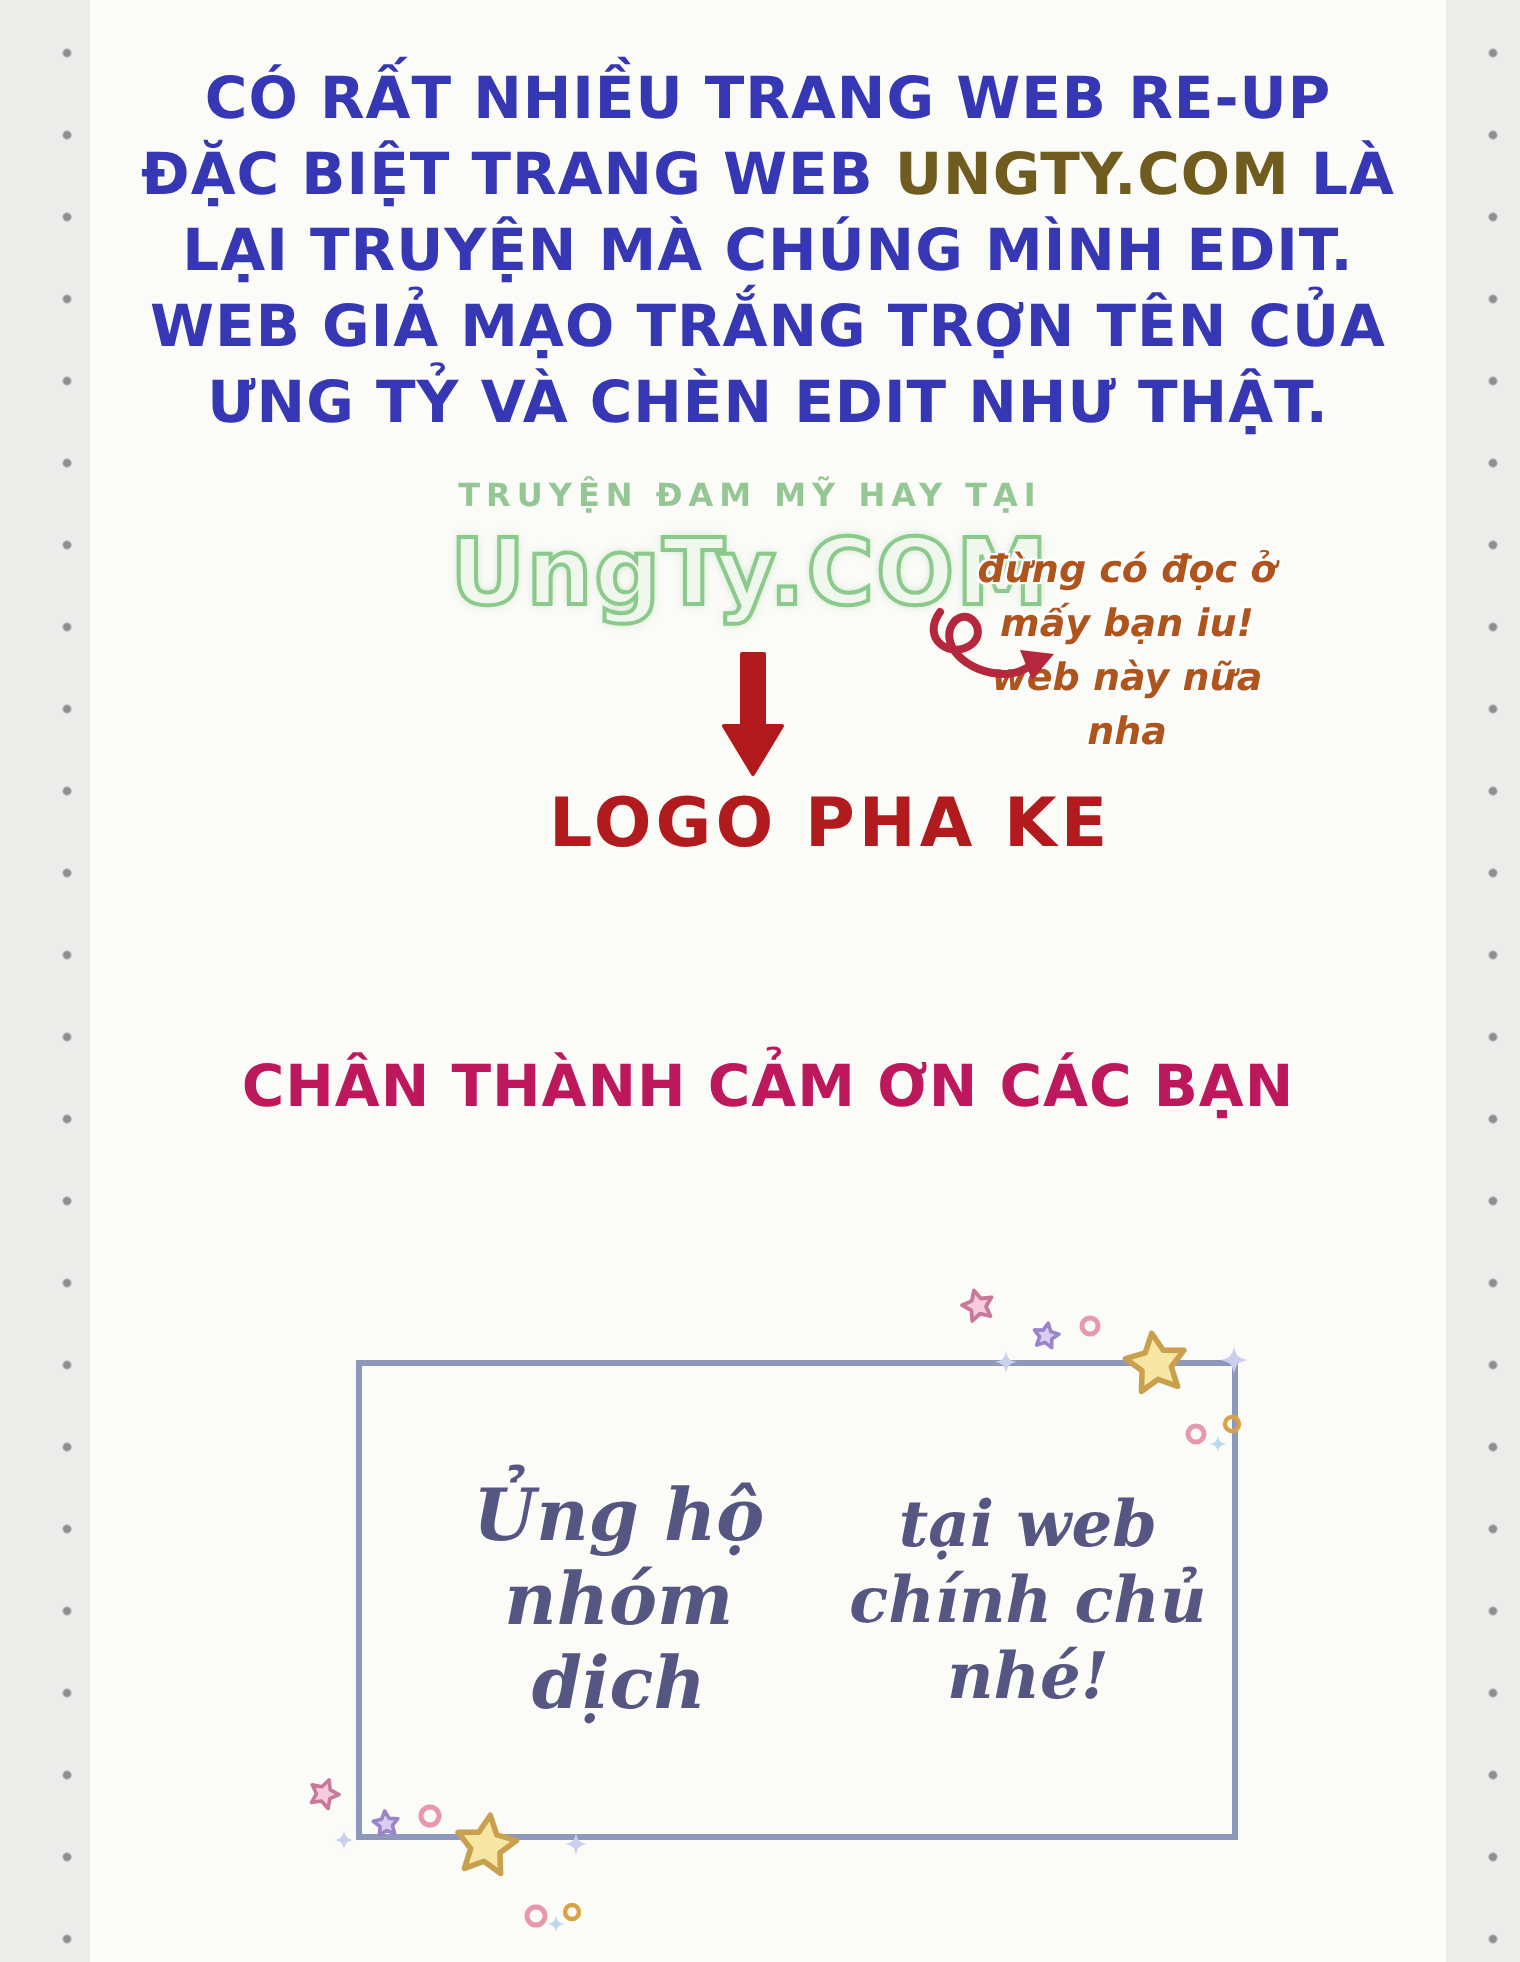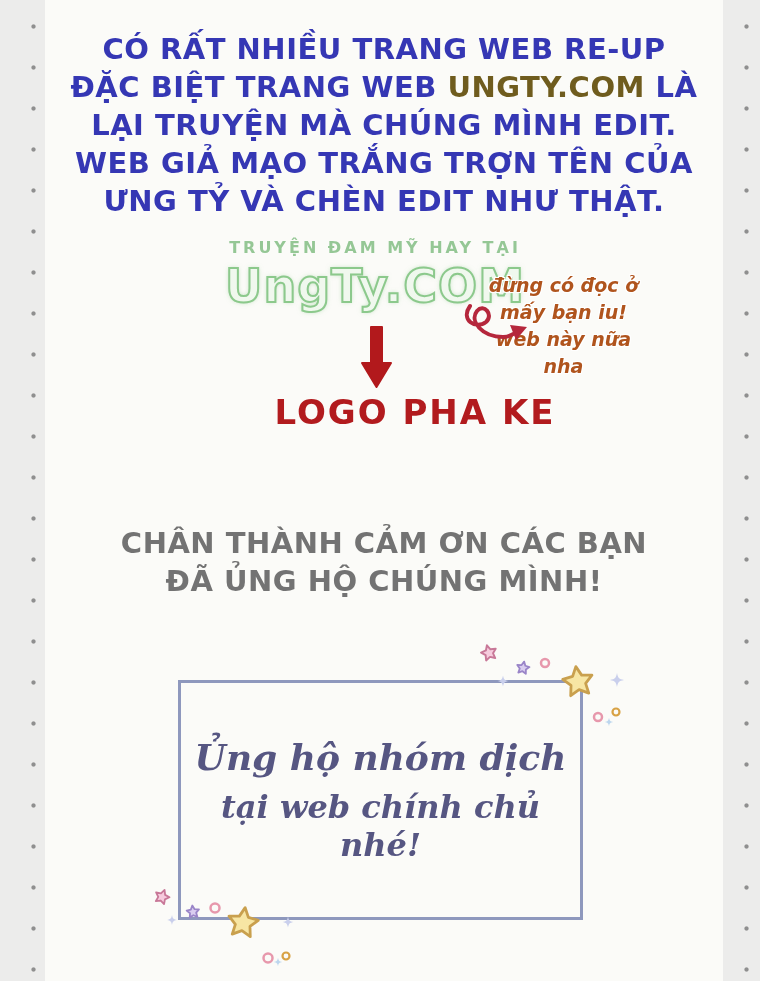--- a/index.html
+++ b/index.html
@@ -75,35 +75,35 @@
     position:absolute;left:45px;top:392px;width:660px;
     text-align:center;
     color:#b21b1e;
     font-size:34px;font-weight:bold;letter-spacing:2px;margin-left:40px;
   }
 
   
   .thanks{
     position:absolute;left:45px;top:524px;width:678px;
     text-align:center;
-    color:#737373;
+    color:#be185d;
     font-size:29px;font-weight:bold;
     line-height:38px;
     letter-spacing:.5px;
   }
 
   
   .support-box{
     position:absolute;left:178px;top:680px;width:399px;height:234px;
     border:3px solid #8e98bd;
-    display:flex;flex-direction:column;align-items:center;justify-content:center;
+    display:flex;flex-direction:row;align-items:center;justify-content:center;
     gap:10px;
     text-align:center;
     font-family:"DejaVu Serif",serif;
-    font-style:italic;font-weight:bold;
+    font-style:italic;font-weight:bold;padding-left:36px;
   }
   .support-box .ln1{color:#565682;font-size:36px;}
   .support-box .ln2{color:#565682;font-size:32px;}
   .support-box .ln3{color:#8d4f4f;font-size:29px;margin-top:6px;}
 
   
   #overlay{
     position:absolute;left:0;top:0;width:760px;height:981px;
     pointer-events:none;
   }
@@ -140,21 +140,20 @@
   <div class="side-note">
     <div>đừng có đọc ở</div>
     <div>mấy bạn iu!</div>
     <div>web này nữa nha</div>
   </div>
 
   <div class="fake-label">LOGO PHA KE</div>
 
   <div class="thanks">
     <div>CHÂN THÀNH CẢM ƠN CÁC BẠN</div>
-    <div>ĐÃ ỦNG HỘ CHÚNG MÌNH!</div>
   </div>
 
   <div class="support-box">
     <div class="ln1">Ủng hộ nhóm dịch</div>
     <div class="ln2">tại web chính chủ nhé!</div>
   </div>
 
   <svg id="overlay" viewBox="0 0 760 981" xmlns="http://www.w3.org/2000/svg">
     <defs>
       <polygon id="star5" points="0,-10 2.94,-4.05 9.51,-3.09 4.76,1.55 5.88,8.09 0,5 -5.88,8.09 -4.76,1.55 -9.51,-3.09 -2.94,-4.05" stroke-linejoin="round"></polygon>

